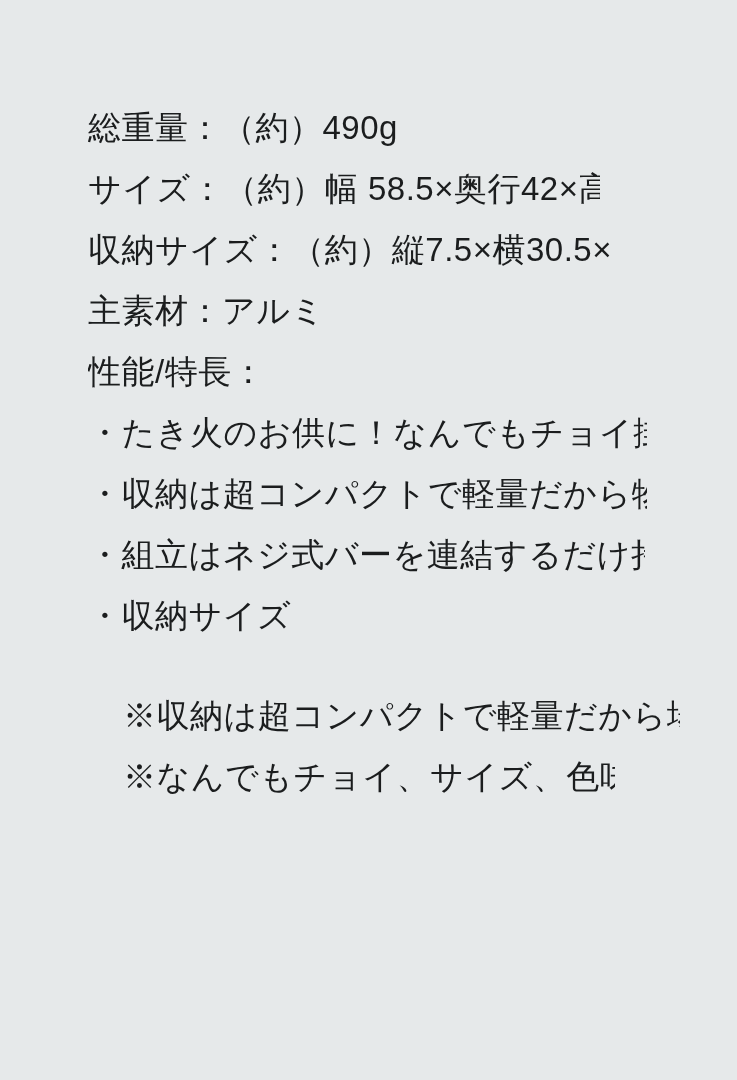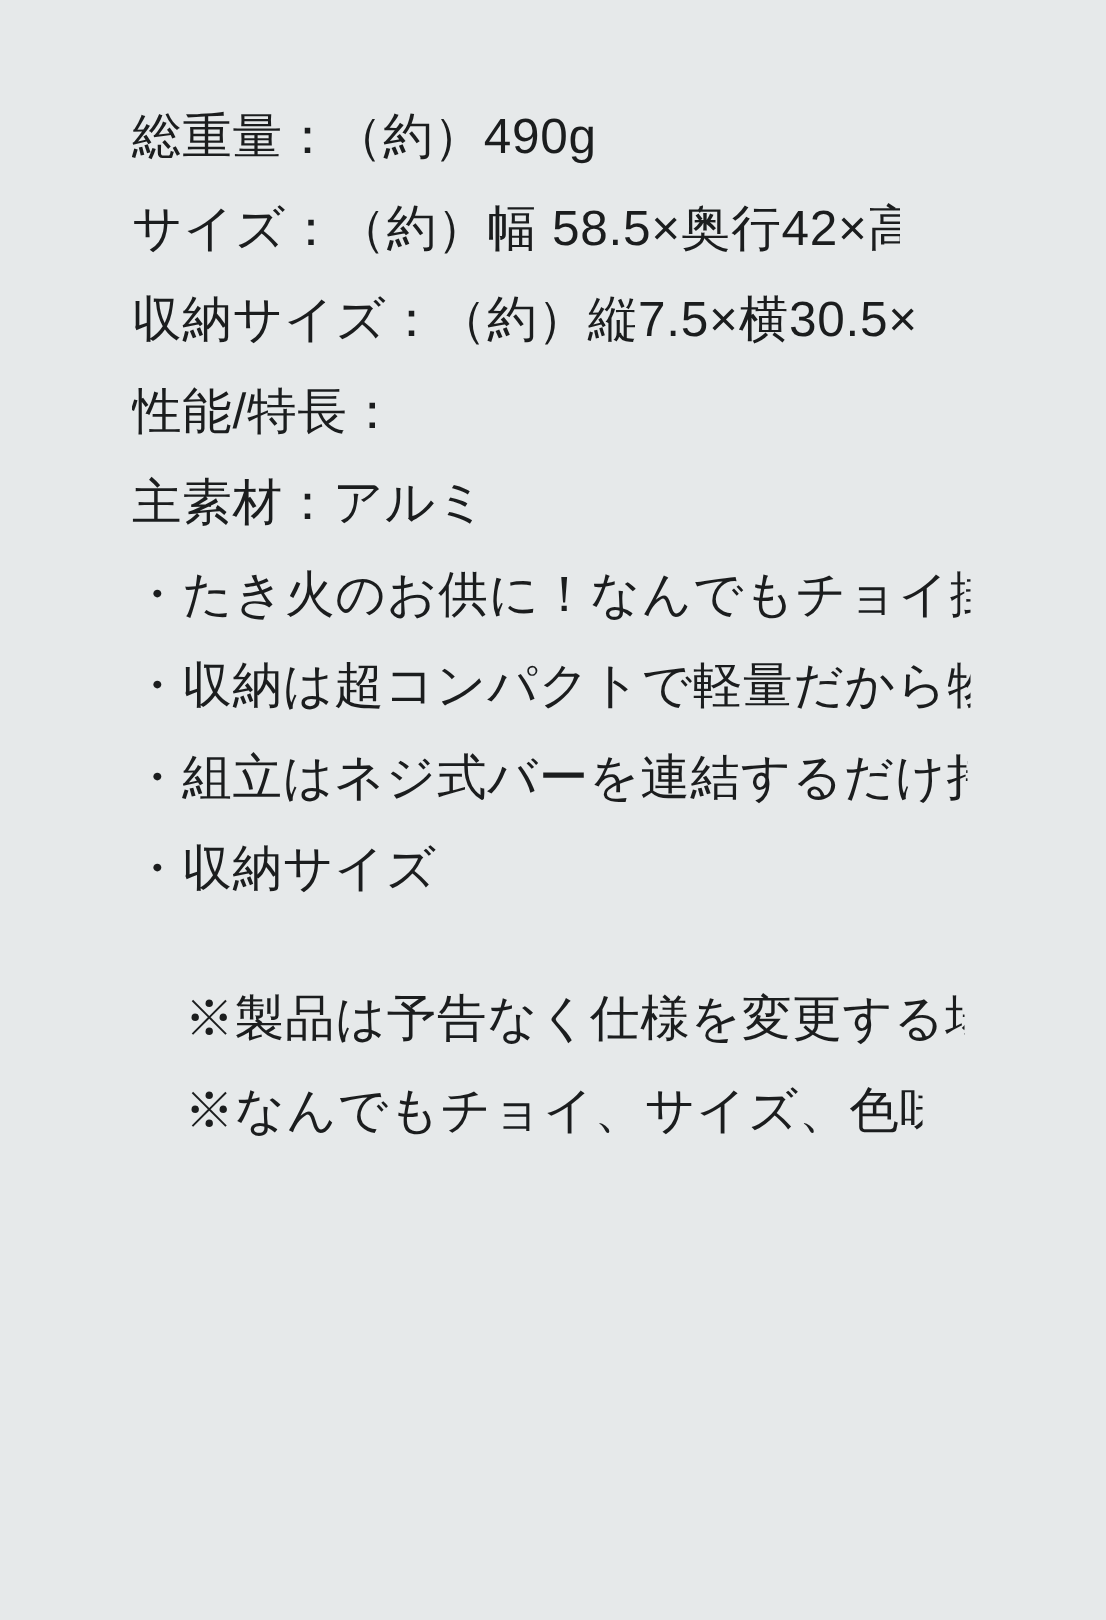--- a/index.html
+++ b/index.html
@@ -10,21 +10,21 @@
     width: 737px;
     height: 1080px;
     overflow: hidden;
     background: #e6e9ea;
     font-family: "Liberation Sans", sans-serif;
   }
   .spec-sheet {
     box-sizing: border-box;
     width: 737px;
     height: 1080px;
-    padding-top: 60px;
+    padding-top: 97px;
     padding-left: 88px;
     padding-right: 0;
     color: #1b1d1e;
     font-size: 33px;
     letter-spacing: 0.5px;
     white-space: nowrap;
     overflow: hidden;
   }
   .line {
     height: 61px;
@@ -44,21 +44,21 @@
     white-space: nowrap;
   }
 </style>
 </head>
 <body style="background: rgb(230, 233, 234);">
 
 <div class="spec-sheet" id="spec-sheet" style="color: rgb(27, 29, 30);">
     <div class="line"><span>総重量：（約）490g</span></div>
     <div class="line"><span>サイズ：（約）幅 58.5×奥行42×</span><span class="clip" style="width: 22px;">高</span></div>
     <div class="line"><span>収納サイズ：（約）縦7.5×横30.5×</span></div>
+    <div class="line"><span>主素材：アルミ</span></div>
     <div class="line"><span>性能/特長：</span></div>
-    <div class="line"><span>主素材：アルミ</span></div>
     <div class="line"><span>・たき火のお供に！なんでもチョイ</span><span class="clip" style="width: 14px;">掛</span></div>
     <div class="line"><span>・収納は超コンパクトで軽量だから</span><span class="clip" style="width: 15px;">物</span></div>
     <div class="line"><span>・組立はネジ式バーを連結するだけ</span><span class="clip" style="width: 14px;">持</span></div>
     <div class="line"><span>・収納サイズ</span></div>
-    <div class="line gap-large indent"><span>※製品は予告なく仕様を変更する</span><span class="clip" style="width: 13px;">場</span></div>
+    <div class="line gap-large indent"><span>※収納は超コンパクトで軽量だから</span><span class="clip" style="width: 13px;">場</span></div>
     <div class="line indent"><span>※なんでもチョイ、サイズ、色</span><span class="clip" style="width: 15px;">味</span></div>
   </div>
 
 </body></html>

